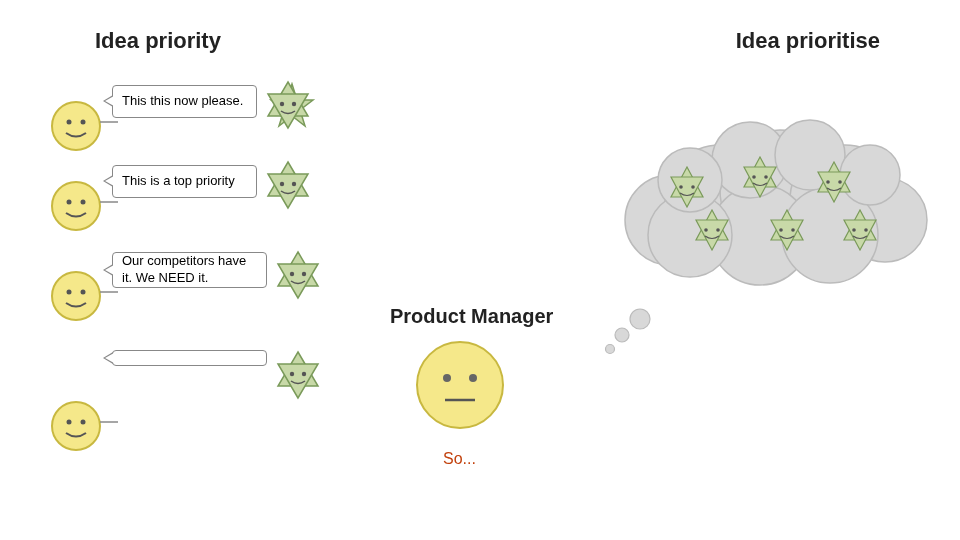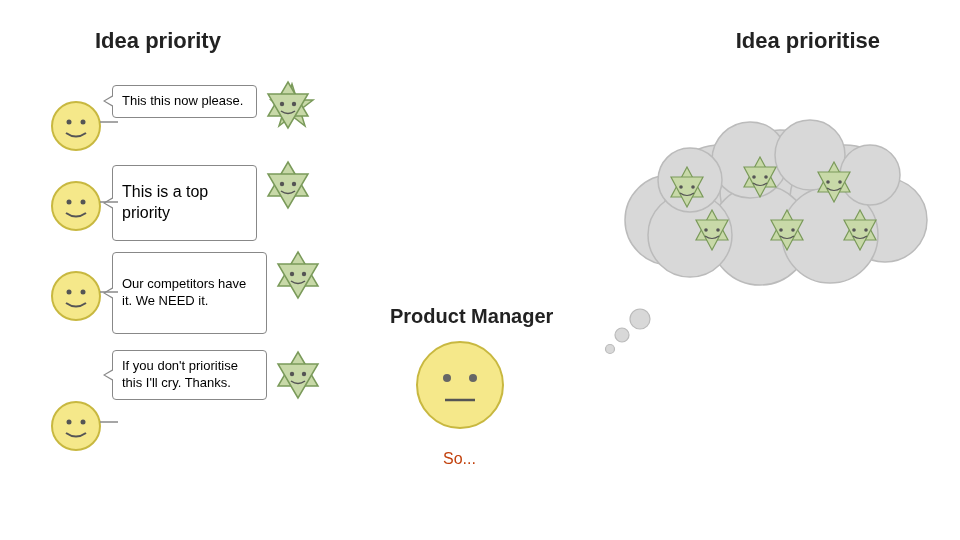--- a/index.html
+++ b/index.html
@@ -49,21 +49,21 @@
   <circle cx="26" cy="26" r="24" fill="#f5e88a" stroke="#c8b840" stroke-width="2"></circle>
   <circle cx="19" cy="22" r="2.5" fill="#555"></circle>
   <circle cx="33" cy="22" r="2.5" fill="#555"></circle>
   <path d="M16 33 Q26 40 36 33" stroke="#555" stroke-width="2" fill="none"></path>
 </svg>
 
 <svg style="position:absolute; left:100px; top:118px;" width="18" height="8">
   <line x1="0" y1="4" x2="18" y2="4" stroke="#888" stroke-width="1.5"></line>
 </svg>
 
-<div style="position:absolute; left:112px; top:165px; background:#fff; border:1.5px solid #888; border-radius:4px; padding:16px 9px; font-size:16px; width:145px; line-height:1.3;">
+<div style="position:absolute; left:112px; top:165px; background:#fff; border:1.5px solid #888; border-radius:4px; padding:7px 9px; font-size:13px; width:145px; line-height:1.3;">
   <span>This is a top priority</span>
   <div style="position:absolute; left:-10px; top:50%; transform:translateY(-50%); width:0; height:0; border-width:6px 10px 6px 0; border-style:solid; border-color:transparent #888 transparent transparent;"></div>
   <div style="position:absolute; left:-8px; top:50%; transform:translateY(-50%); width:0; height:0; border-width:5px 9px 5px 0; border-style:solid; border-color:transparent #fff transparent transparent;"></div>
 </div>
 <svg style="position:absolute; left:262px; top:158px;" width="52" height="56" viewBox="0 0 52 56">
   <polygon points="26,4 46,38 6,38" fill="#c8d9a8" stroke="#7a9a5a" stroke-width="1.5"></polygon>
   <polygon points="26,50 6,16 46,16" fill="#c8d9a8" stroke="#7a9a5a" stroke-width="1.5"></polygon>
   <circle cx="20" cy="26" r="2.2" fill="#555"></circle>
   <circle cx="32" cy="26" r="2.2" fill="#555"></circle>
   <path d="M19 33 Q26 38 33 33" stroke="#555" stroke-width="1.5" fill="none"></path>
@@ -72,21 +72,21 @@
 <svg style="position:absolute; left:50px; top:180px;" width="52" height="52" viewBox="0 0 52 52">
   <circle cx="26" cy="26" r="24" fill="#f5e88a" stroke="#c8b840" stroke-width="2"></circle>
   <circle cx="19" cy="22" r="2.5" fill="#555"></circle>
   <circle cx="33" cy="22" r="2.5" fill="#555"></circle>
   <path d="M16 33 Q26 40 36 33" stroke="#555" stroke-width="2" fill="none"></path>
 </svg>
 <svg style="position:absolute; left:100px; top:198px;" width="18" height="8">
   <line x1="0" y1="4" x2="18" y2="4" stroke="#888" stroke-width="1.5"></line>
 </svg>
 
-<div style="position:absolute; left:112px; top:252px; background:#fff; border:1.5px solid #888; border-radius:4px; padding:23px 9px; font-size:13px; width:155px; line-height:1.3;">
+<div style="position:absolute; left:112px; top:252px; background:#fff; border:1.5px solid #888; border-radius:4px; padding:0 9px; font-size:13px; width:155px; line-height:1.3;">
   <span>Our competitors have it. We NEED it.</span>
   <div style="position:absolute; left:-10px; top:50%; transform:translateY(-50%); width:0; height:0; border-width:6px 10px 6px 0; border-style:solid; border-color:transparent #888 transparent transparent;"></div>
   <div style="position:absolute; left:-8px; top:50%; transform:translateY(-50%); width:0; height:0; border-width:5px 9px 5px 0; border-style:solid; border-color:transparent #fff transparent transparent;"></div>
 </div>
 <svg style="position:absolute; left:272px; top:248px;" width="52" height="56" viewBox="0 0 52 56">
   <polygon points="26,4 46,38 6,38" fill="#c8d9a8" stroke="#7a9a5a" stroke-width="1.5"></polygon>
   <polygon points="26,50 6,16 46,16" fill="#c8d9a8" stroke="#7a9a5a" stroke-width="1.5"></polygon>
   <circle cx="20" cy="26" r="2.2" fill="#555"></circle>
   <circle cx="32" cy="26" r="2.2" fill="#555"></circle>
   <path d="M19 33 Q26 38 33 33" stroke="#555" stroke-width="1.5" fill="none"></path>
@@ -96,21 +96,20 @@
   <circle cx="26" cy="26" r="24" fill="#f5e88a" stroke="#c8b840" stroke-width="2"></circle>
   <circle cx="19" cy="22" r="2.5" fill="#555"></circle>
   <circle cx="33" cy="22" r="2.5" fill="#555"></circle>
   <path d="M16 33 Q26 40 36 33" stroke="#555" stroke-width="2" fill="none"></path>
 </svg>
 <svg style="position:absolute; left:100px; top:288px;" width="18" height="8">
   <line x1="0" y1="4" x2="18" y2="4" stroke="#888" stroke-width="1.5"></line>
 </svg>
 
 <div style="position:absolute; left:112px; top:350px; background:#fff; border:1.5px solid #888; border-radius:4px; padding:7px 9px; font-size:13px; width:155px; line-height:1.3;">
-  <span>If you don't prioritise this I'll cry. Thanks.</span>
   <div style="position:absolute; left:-10px; top:50%; transform:translateY(-50%); width:0; height:0; border-width:6px 10px 6px 0; border-style:solid; border-color:transparent #888 transparent transparent;"></div>
   <div style="position:absolute; left:-8px; top:50%; transform:translateY(-50%); width:0; height:0; border-width:5px 9px 5px 0; border-style:solid; border-color:transparent #fff transparent transparent;"></div>
 </div>
 <svg style="position:absolute; left:272px; top:348px;" width="52" height="56" viewBox="0 0 52 56">
   <polygon points="26,4 46,38 6,38" fill="#c8d9a8" stroke="#7a9a5a" stroke-width="1.5"></polygon>
   <polygon points="26,50 6,16 46,16" fill="#c8d9a8" stroke="#7a9a5a" stroke-width="1.5"></polygon>
   <circle cx="20" cy="26" r="2.2" fill="#555"></circle>
   <circle cx="32" cy="26" r="2.2" fill="#555"></circle>
   <path d="M19 33 Q26 38 33 33" stroke="#555" stroke-width="1.5" fill="none"></path>
 </svg>

